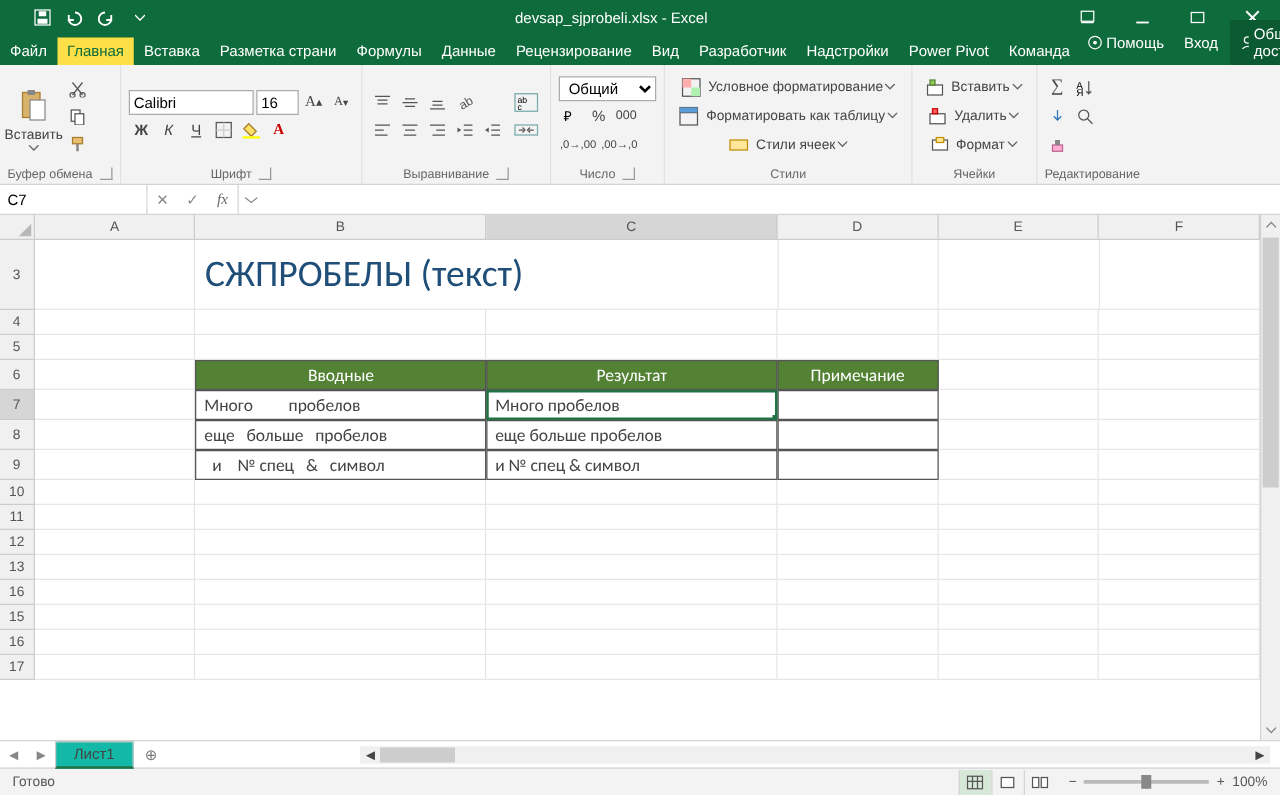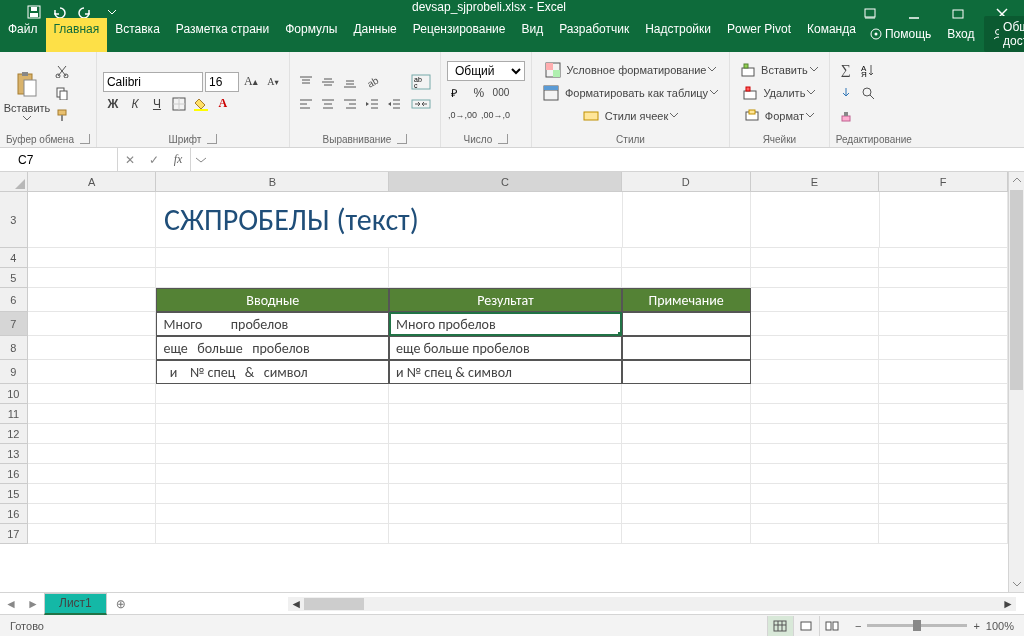--- a/index.html
+++ b/index.html
@@ -1,28 +1,28 @@
 <!DOCTYPE html>
 <html><head>
 <meta charset="utf-8">
 <style>
   * { box-sizing: border-box; margin: 0; padding: 0; font-family: "Segoe UI", Tahoma, sans-serif; }
   body { width: 1024px; height: 636px; overflow: hidden; background: #fff; font-size: 12px; color: #444; }
 
   
-  .titlebar { height: 28px; background: #0e6b3b; display: flex; align-items: flex-start; color: #fff; padding-left: 16px; }
+  .titlebar { height: 28px; background: #0e6b3b; display: flex; align-items: center; color: #fff; padding-left: 16px; }
   .titlebar .qat { display: flex; gap: 2px; padding: 0 6px; align-items: center; }
   .titlebar .qat .qbtn { width: 24px; height: 24px; display:flex; align-items:center; justify-content:center; cursor:pointer; }
   .titlebar .title { flex:1; text-align:center; font-size:12px; }
   .titlebar .winbtns { display:flex; }
   .titlebar .winbtns .wbtn { width: 44px; height:28px; display:flex; align-items:center; justify-content:center; cursor:pointer; }
 
   
   .tabs { height: 24px; background:#0e6b3b; display:flex; align-items:flex-end; color:#fff; font-size:12px; }
-  .tabs .tab { padding: 4px 8px 16px; cursor:pointer; white-space:nowrap; }
+  .tabs .tab { padding: 4px 8px 4px; cursor:pointer; white-space:nowrap; }
   .tabs .tab.active { background:#fde047; color:#0e6b3b;text-align:center; }
   .tabs .spacer { flex:1; }
   .tabs .right { display:flex; align-items:center; gap:4px; padding-right:6px; }
   .tabs .rbtn { padding:4px 6px; cursor:pointer; display:flex; align-items:center; gap:3px; }
   .tabs .share { background:#0b5a31; padding:4px 8px; border-radius:2px; display:flex; align-items:center; gap:4px;}
 
   
   .ribbon { height: 96px; background:#f3f3f3; border-bottom:1px solid #d4d4d4; display:flex; }
   .group { border-right:1px solid #e1e1e1; padding:2px 6px 0; display:flex; flex-direction:column; }
   .group .body { flex:1; display:flex; gap:4px; }
@@ -31,21 +31,21 @@
   .bigbtn { width:42px; display:flex; flex-direction:column; align-items:center; justify-content:center; gap:2px; cursor:pointer; padding-top:4px;}
   .bigbtn .ic { width:32px; height:32px; display:flex; align-items:center; justify-content:center; }
   .col { display:flex; flex-direction:column; gap:2px; justify-content:center; }
   .row { display:flex; gap:2px; align-items:center; }
   select, input.cmb { font-size:12px; border:1px solid #ababab; background:#fff; height:20px; padding:0 3px; }
   .launcher { width:10px; height:10px; border:1px solid #999; border-left:none; border-top:none; cursor:pointer; margin-left:4px;}
 
   
   .fbar { height: 24px; border-bottom:1px solid #d4d4d4; display:flex; align-items:stretch; background:#fff;}
   .namebox { width:118px; border-right:1px solid #d4d4d4; display:flex; align-items:center; }
-  .namebox input { border:none; width:100%; padding:0 18px; font-size:12px; }
+  .namebox input { border:none; width:100%; padding:0 6px; font-size:12px; }
   .fbtns { display:flex; align-items:center; border-right:1px solid #d4d4d4;}
   .fbtn { width:24px; display:flex; align-items:center; justify-content:center; cursor:pointer; color:#888;}
   .fx { font-style:italic; font-family:"Cambria Math",serif; color:#666; }
   .formula { flex:1; display:flex; align-items:center; padding:0 8px; font-size:12px; }
   .fexpand { width:20px; display:flex; align-items:center; justify-content:center; cursor:pointer; color:#888;}
 
   
   .gridwrap { position:relative; height: calc(636px - 28px - 24px - 96px - 24px - 22px - 22px); display:flex; }
   .grid { flex:1; display:flex; flex-direction:column; overflow:hidden; background:#fff;}
   .colhdrs { display:flex; height:20px; background:#f0f0f0;}

